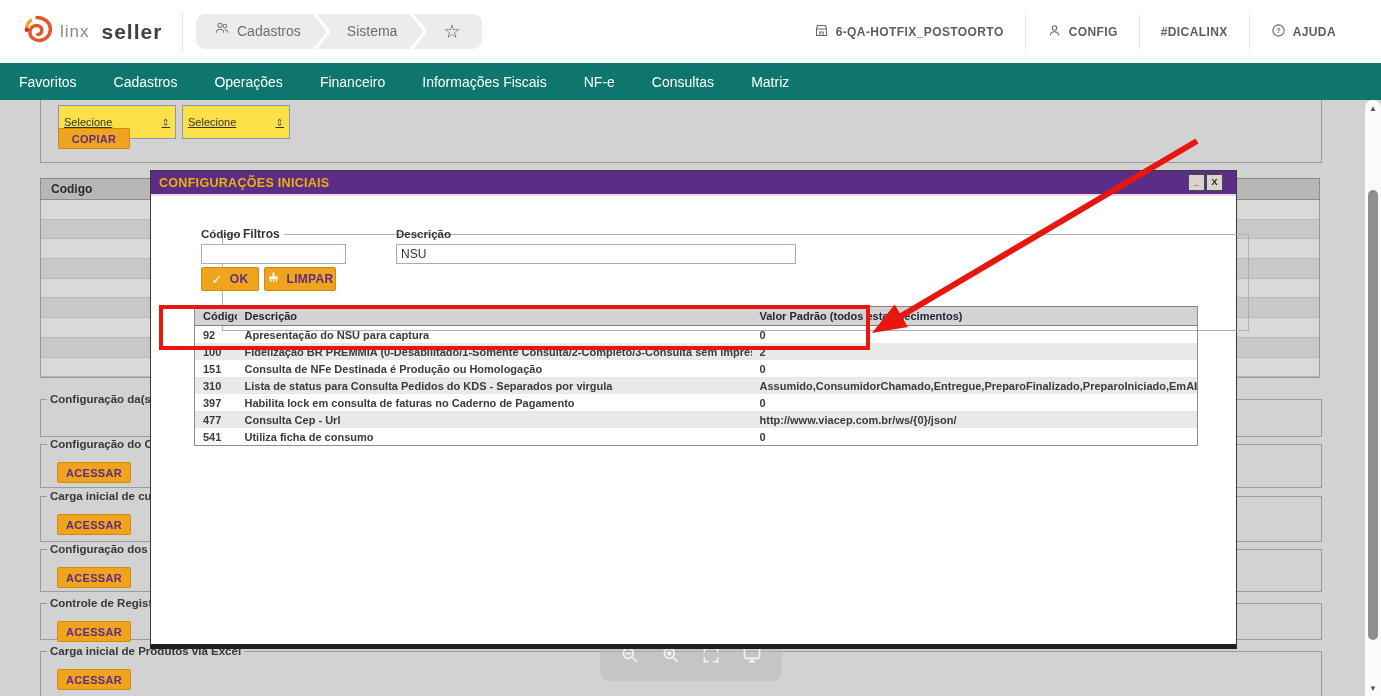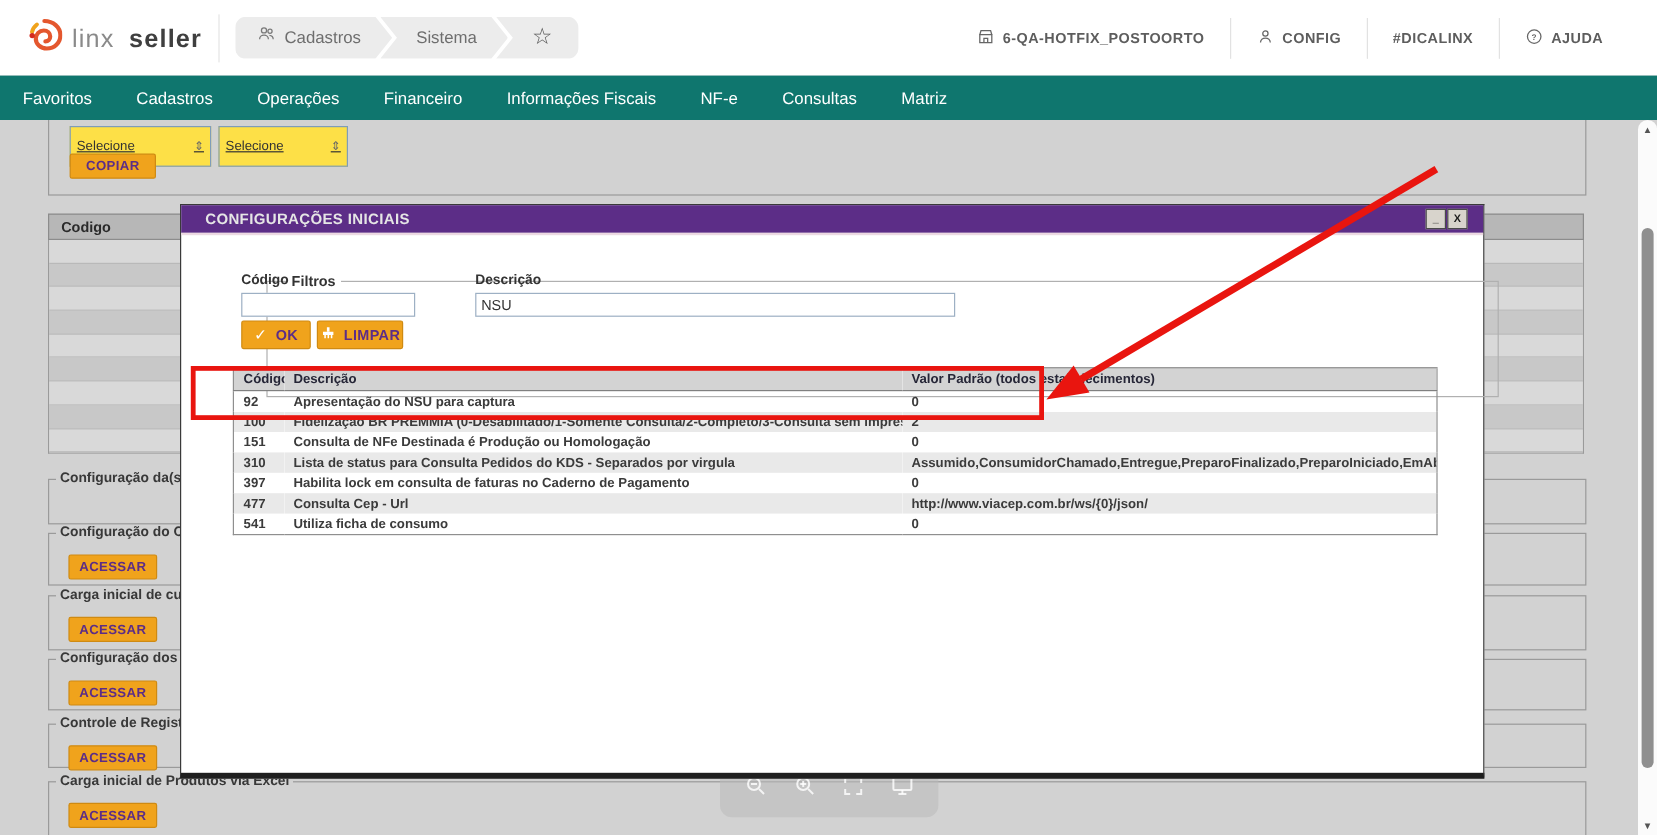--- a/index.html
+++ b/index.html
@@ -3,21 +3,21 @@
 <meta charset="utf-8">
 <style>
   html,body{margin:0;padding:0;}
   body{width:1381px;height:696px;overflow:hidden;background:#d2d2d2;
        font-family:"Liberation Sans","DejaVu Sans",sans-serif;position:relative;}
   .abs{position:absolute;}
 
   
   #top-header{left:0;top:0;width:1381px;height:63px;background:#fff;z-index:5;}
   #logo{left:22px;top:15px;display:flex;align-items:center;gap:8px;}
-  #logo .brand-light{font-size:21px;color:#8a8a8a;letter-spacing:1px;}
+  #logo .brand-light{font-size:17px;color:#8a8a8a;letter-spacing:1px;}
   #logo .brand-bold{font-size:21px;color:#3f3f3f;font-weight:700;letter-spacing:1px;margin-left:4px;}
   #header-divider{left:182px;top:12px;height:40px;border-left:1px solid #e4e4e4;}
   #breadcrumb{left:196px;top:14px;height:35px;display:flex;align-items:stretch;}
   .crumb{background:#ececec;color:#6e6e6e;font-size:14px;line-height:35px;padding:0 26px 0 30px;
          clip-path:polygon(0 0,calc(100% - 14px) 0,100% 50%,calc(100% - 14px) 100%,0 100%,14px 50%);
          margin-left:-10px;display:flex;align-items:center;gap:7px;white-space:nowrap;}
   .crumb.first{clip-path:polygon(0 0,calc(100% - 14px) 0,100% 50%,calc(100% - 14px) 100%,0 100%);
          border-radius:9px 0 0 9px;padding-left:18px;margin-left:0;}
   .crumb.last{clip-path:polygon(0 0,100% 0,100% 100%,0 100%,14px 50%);
          border-radius:0 9px 9px 0;padding-right:22px;color:#555;font-size:19px;}
@@ -54,21 +54,21 @@
 
   
   #viewer-toolbar{left:600px;top:633px;width:182px;height:48px;background:rgba(185,185,185,.55);
          border-radius:10px;z-index:2;display:flex;align-items:center;justify-content:space-around;padding:0 10px;box-sizing:border-box;}
   #viewer-toolbar svg{color:rgba(255,255,255,.8);cursor:pointer;}
 
   
   #modal{left:150px;top:170px;width:1085px;height:473px;z-index:10;background:#fff;
          border:1px solid #3a3a3a;border-bottom:5px solid #1f1f1f;box-sizing:content-box;}
   #modal-titlebar{left:0;top:0;width:100%;height:23px;background:#5c2d87;display:flex;align-items:center;}
-  #modal-title{color:#e5e5e5;font-weight:700;font-size:12.5px;letter-spacing:.3px;margin-left:20px;}
+  #modal-title{color:#eab308;font-weight:700;font-size:12.5px;letter-spacing:.3px;margin-left:8px;}
   #modal-underline{left:0;top:23px;width:100%;height:2px;background:#ecd9e2;}
   .win-btn{width:15px;height:15px;background:#d8d4cc;border:1px solid #4a4a4a;color:#1a1a1a;
          font-size:9px;font-weight:700;display:flex;align-items:center;justify-content:center;
          position:absolute;top:3px;cursor:pointer;line-height:1;}
   #btn-min{right:31px;} #btn-close{right:13px;}
 
   #filters-fieldset{left:55px;top:40px;width:1001px;height:86px;border:1px solid #b0b0b0;margin:16px;position:absolute;}
   #filters-fieldset legend{font-size:12px;font-weight:700;color:#333;padding:0 4px;margin-left:4px;}
   .fld-label{position:absolute;font-size:11.5px;font-weight:700;color:#333;}
   .fld-input{position:absolute;height:20px;border:1px solid #9db0c4;font-size:12px;color:#333;

